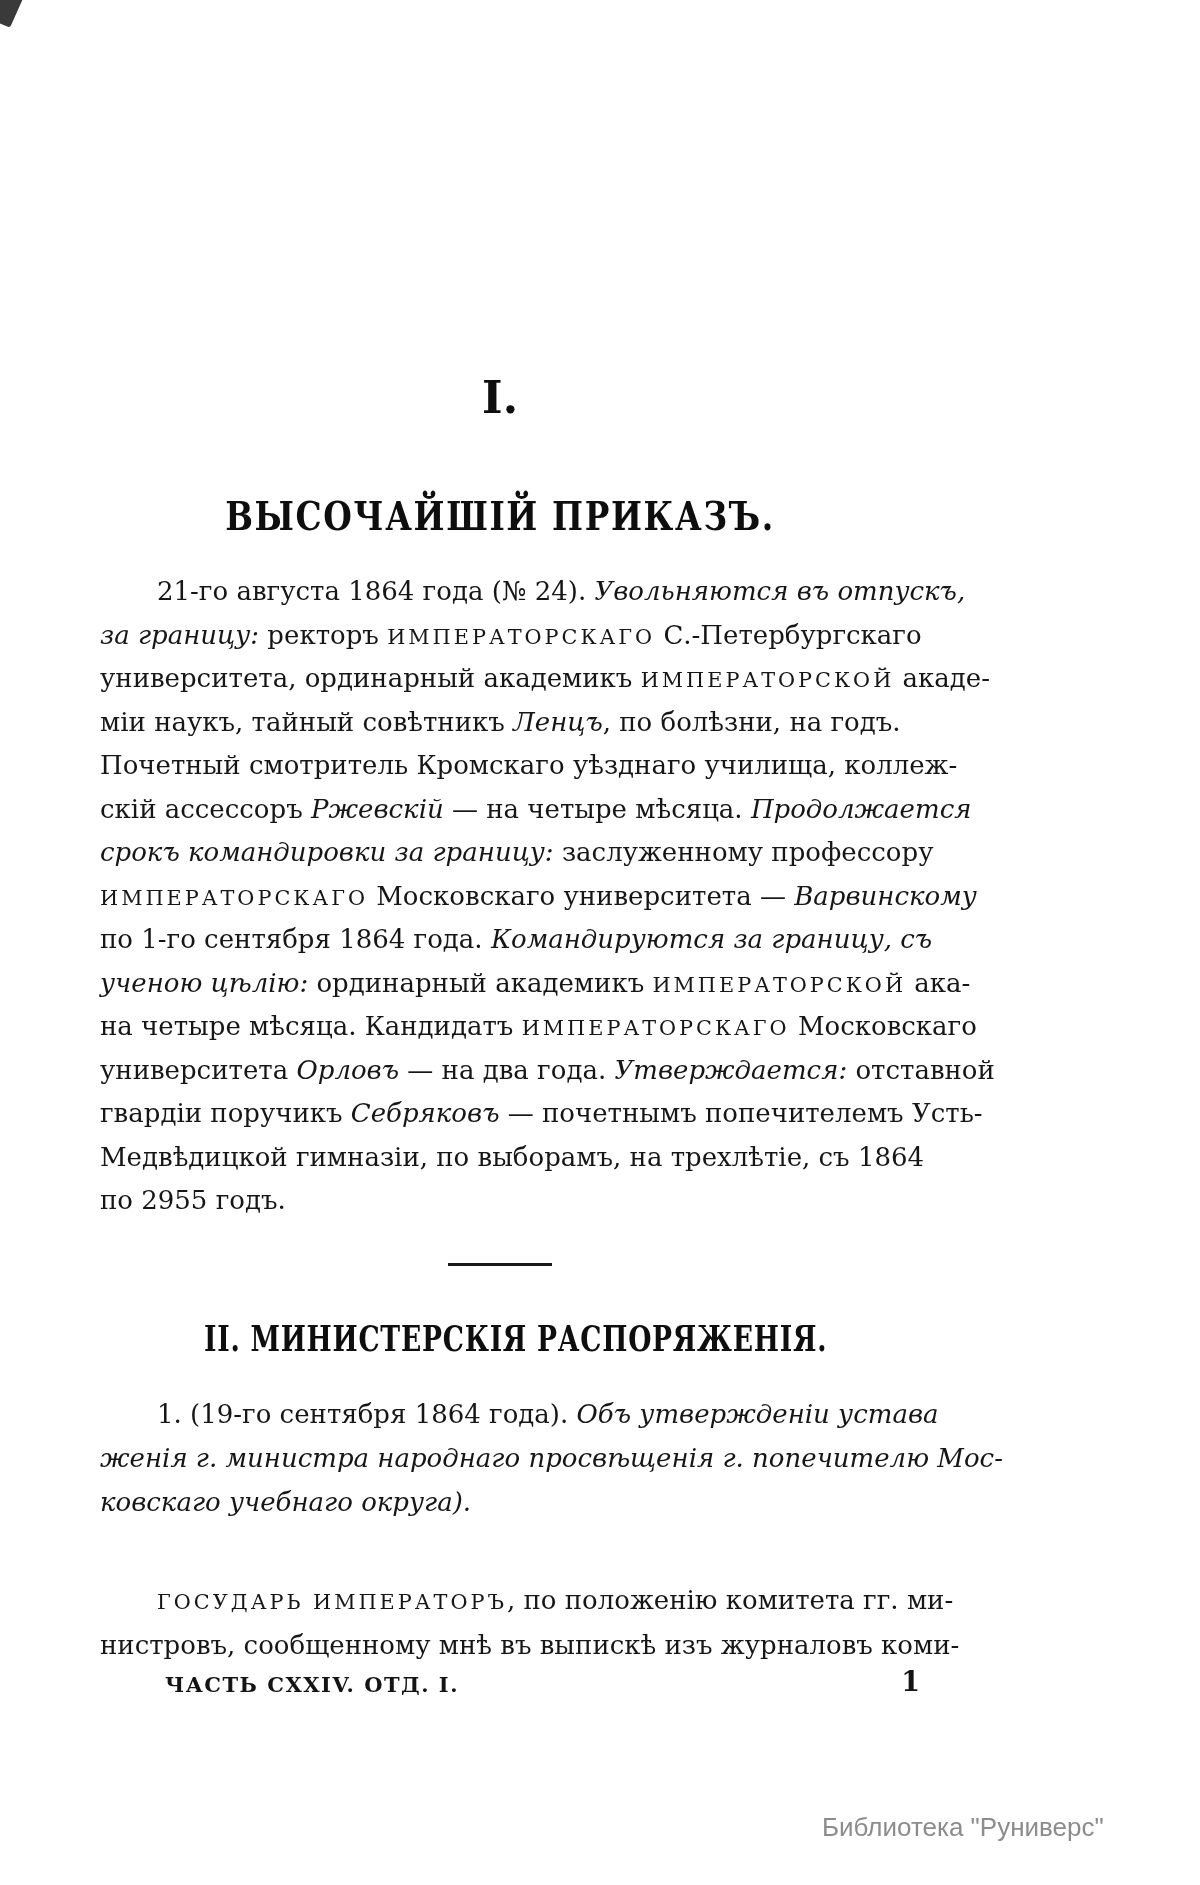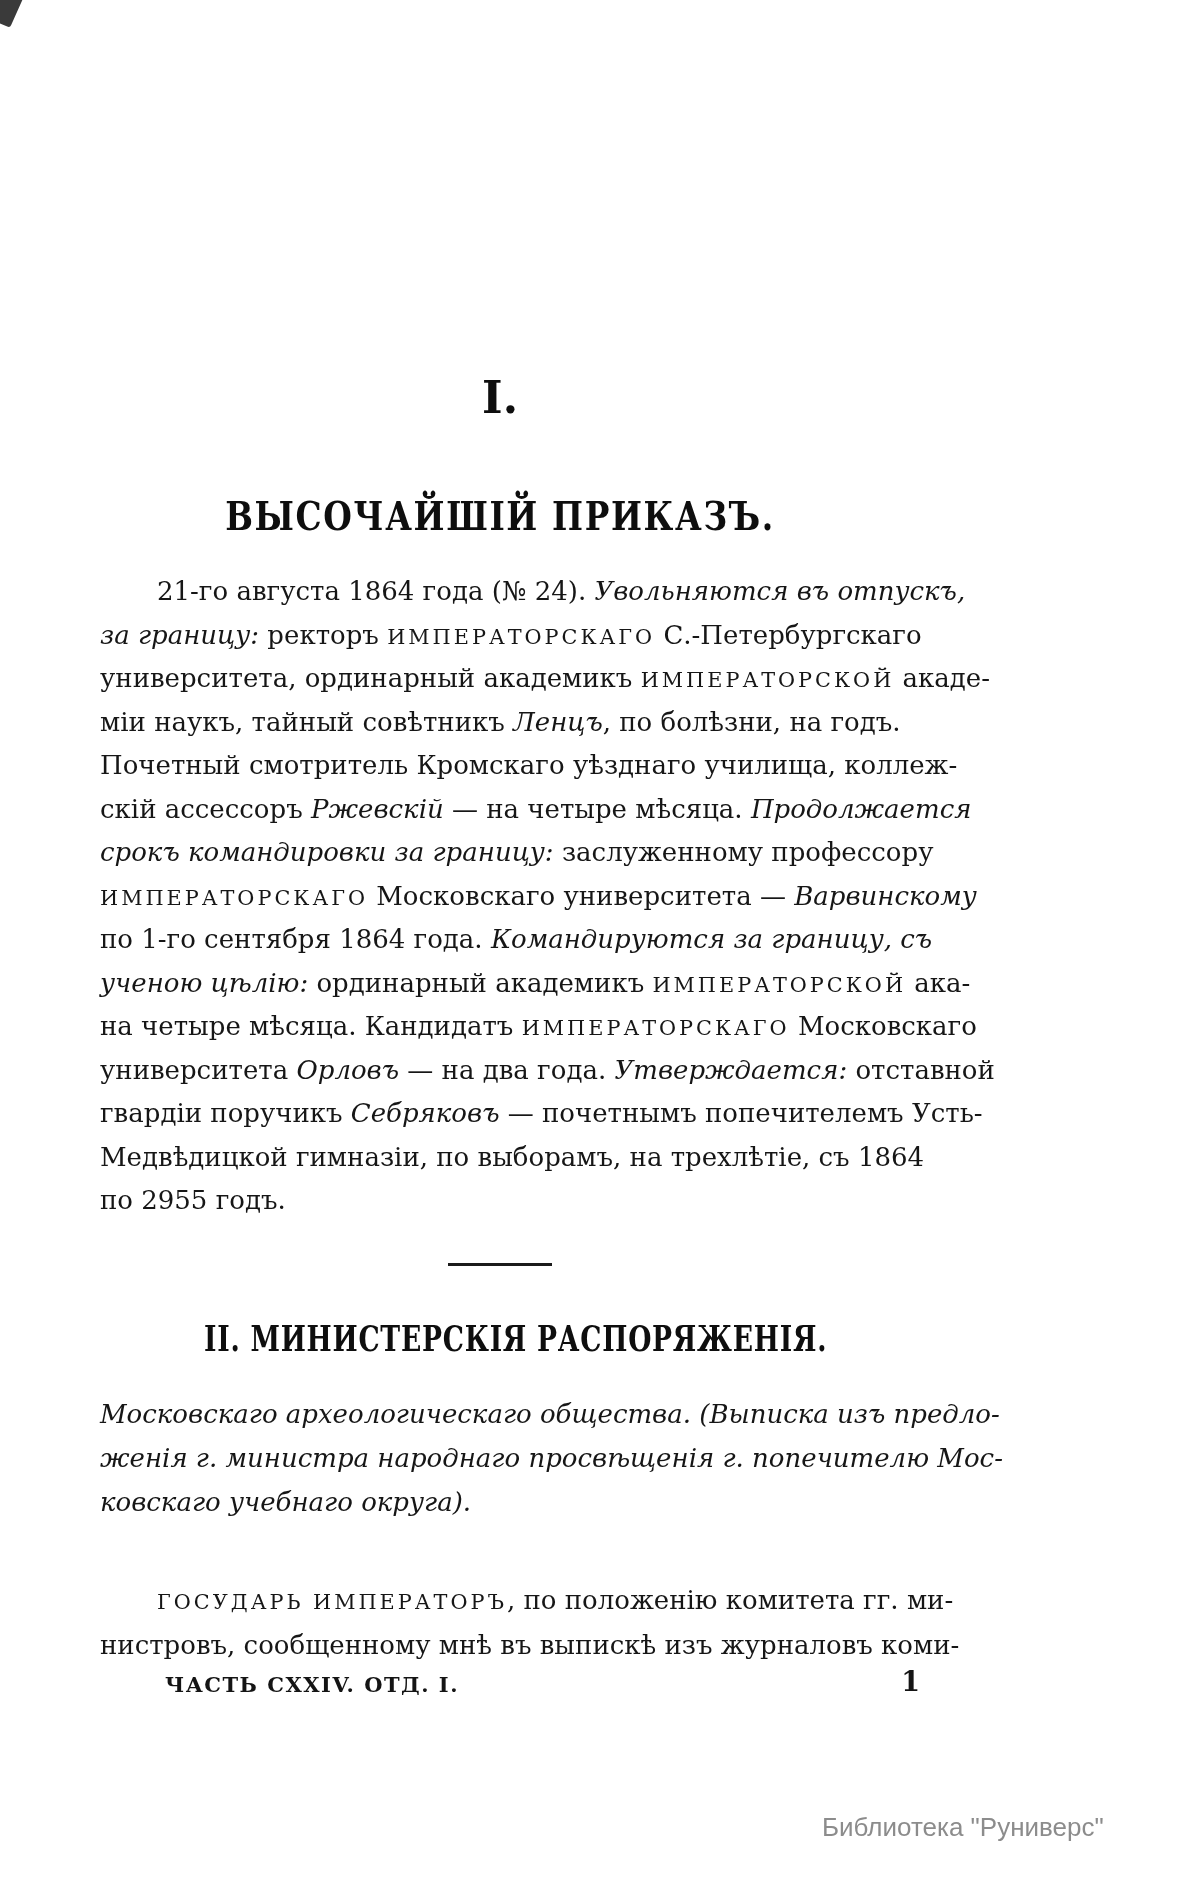--- a/index.html
+++ b/index.html
@@ -90,21 +90,21 @@
       <div class="line"><span class="sn">гвардіи поручикъ </span><span class="si">Себряковъ</span><span class="sn"> — почетнымъ попечителемъ Усть-</span></div>
       <div class="line"><span class="sn">Медвѣдицкой гимназіи, по выборамъ, на трехлѣтіе, съ 1864</span></div>
       <div class="line last"><span class="sn">по 2955 годъ.</span></div>
     </div>
 
   <div class="rule"></div>
 
   <div class="h2">II. МИНИСТЕРСКІЯ РАСПОРЯЖЕНІЯ.</div>
 
   <div class="para" id="p2">
-      <div class="line"><span class="si">Московскаго археологическаго общества. (Выписка изъ предло-</span></div>
+      <div class="line indent"><span class="sn">1. (19-го сентября 1864 года). </span><span class="si">Объ утвержденіи устава</span></div>
       <div class="line"><span class="si">женія г. министра народнаго просвѣщенія г. попечителю Мос-</span></div>
       <div class="line last"><span class="si">ковскаго учебнаго округа).</span></div>
     </div>
 
   <div class="para" id="p3">
       <div class="line indent"><span class="sc">ГОСУДАРЬ ИМПЕРАТОРЪ</span><span class="sn">, по положенію комитета гг. ми-</span></div>
       <div class="line"><span class="sn">нистровъ, сообщенному мнѣ въ выпискѣ изъ журналовъ коми-</span></div>
     </div>
 
   <div class="footer-left">ЧАСТЬ CXXIV. ОТД. I.</div>

